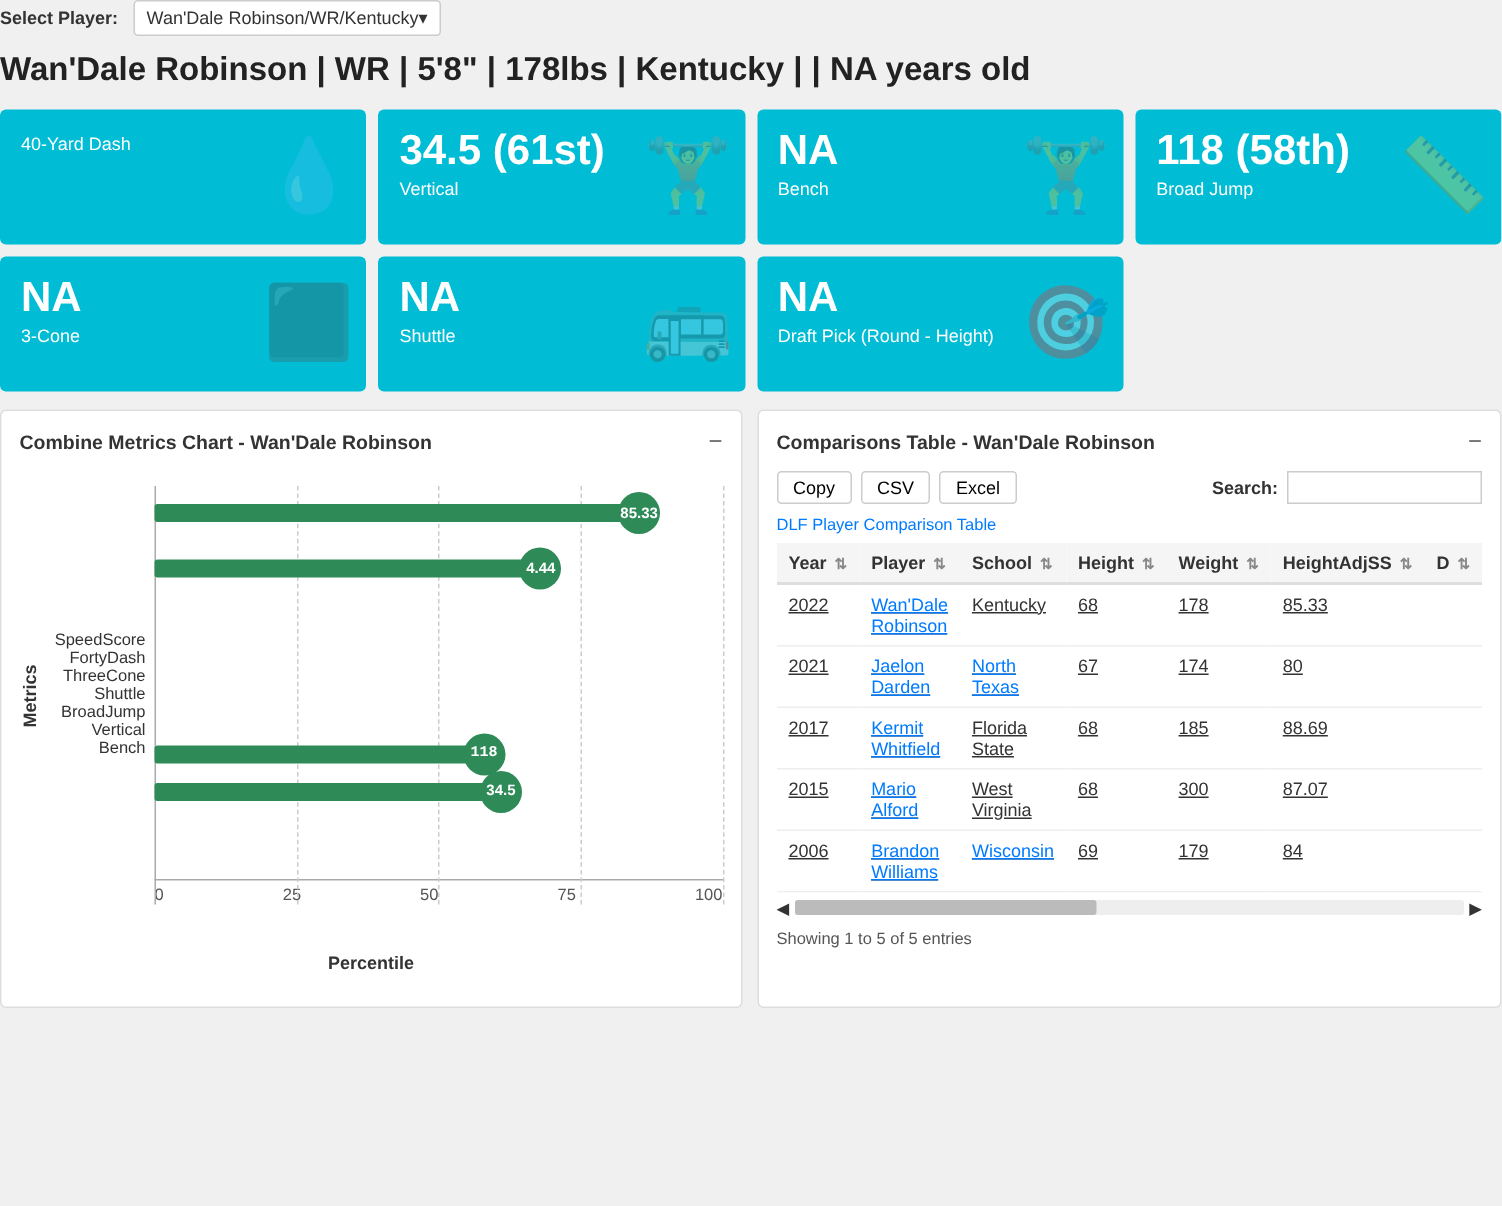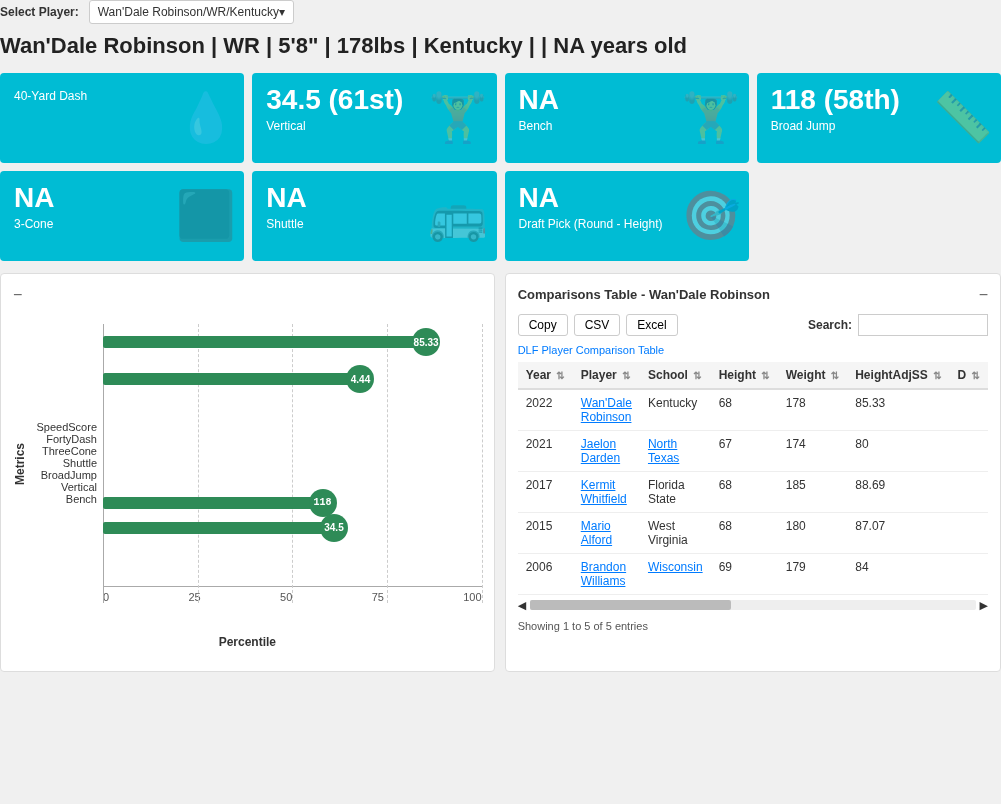--- a/index.html
+++ b/index.html
@@ -49,21 +49,21 @@
     .table-search-label { margin-left: auto; font-size: 12px; font-weight: bold; }
     .table-search-input { border: 1px solid #ccc; padding: 3px 6px; font-size: 12px; width: 130px; }
     .table-subtitle { font-size: 11px; color: #007bff; margin-bottom: 6px; }
 
     .data-table { width: 100%; border-collapse: collapse; font-size: 12px; }
     .data-table th {
       background: #f5f5f5; border-bottom: 2px solid #ddd; padding: 6px 8px;
       text-align: left; font-weight: bold; cursor: pointer; white-space: nowrap;
     }
     .data-table th .sort-icon { font-size: 10px; color: #888; margin-left: 2px; }
-    .data-table td { padding: 6px 8px; border-bottom: 1px solid #eee; vertical-align: top; }
+    .data-table td { padding: 6px 8px; border-bottom: 1px solid #eee; vertical-align: top; text-decoration: underline; }
     .link-text { color: #007bff; }
     .table-footer { font-size: 11px; color: #555; margin-top: 8px; }
   </style>
 </head>
 <body>
 
 <div class="page-wrapper">
 
   <div class="player-select-row">
     <span class="player-select-label">Select Player:</span>
@@ -109,20 +109,21 @@
       <div class="metric-value">NA</div>
       <div class="metric-label">Draft Pick (Round - Height)</div>
       <div class="metric-icon">🎯</div>
     </div>
   </div>
 
   <div class="bottom-panels">
 
     <div class="panel">
       <div class="panel-header">
+        <span class="panel-title">Combine Metrics Chart - Wan'Dale Robinson</span>
         <span class="panel-minimize">−</span>
       </div>
       <div class="chart-area">
         <div style="display:flex; position:relative; padding-bottom: 30px;">
 
           <div style="writing-mode: vertical-rl; transform: rotate(180deg); font-size:12px; font-weight:bold; text-align:center; margin-right:4px; color:#333;">Metrics</div>
 
           <div style="display:flex; flex-direction:column; justify-content:center; min-width:72px; padding-top:4px; padding-bottom:4px;">
             <div style="font-size:11px; text-align:right; padding-right:6px;">SpeedScore</div>
             <div style="font-size:11px; text-align:right; padding-right:6px;">FortyDash</div>
@@ -253,21 +254,21 @@
               <td>68</td>
               <td>185</td>
               <td>88.69</td>
               <td></td>
             </tr>
             <tr>
               <td>2015</td>
               <td><a href="#" class="link-text">Mario Alford</a></td>
               <td>West Virginia</td>
               <td>68</td>
-              <td>180</td>
+              <td>300</td>
               <td>87.07</td>
               <td></td>
             </tr>
             <tr>
               <td>2006</td>
               <td><a href="#" class="link-text">Brandon Williams</a></td>
               <td><a href="#" class="link-text">Wisconsin</a></td>
               <td>69</td>
               <td>179</td>
               <td>84</td>

